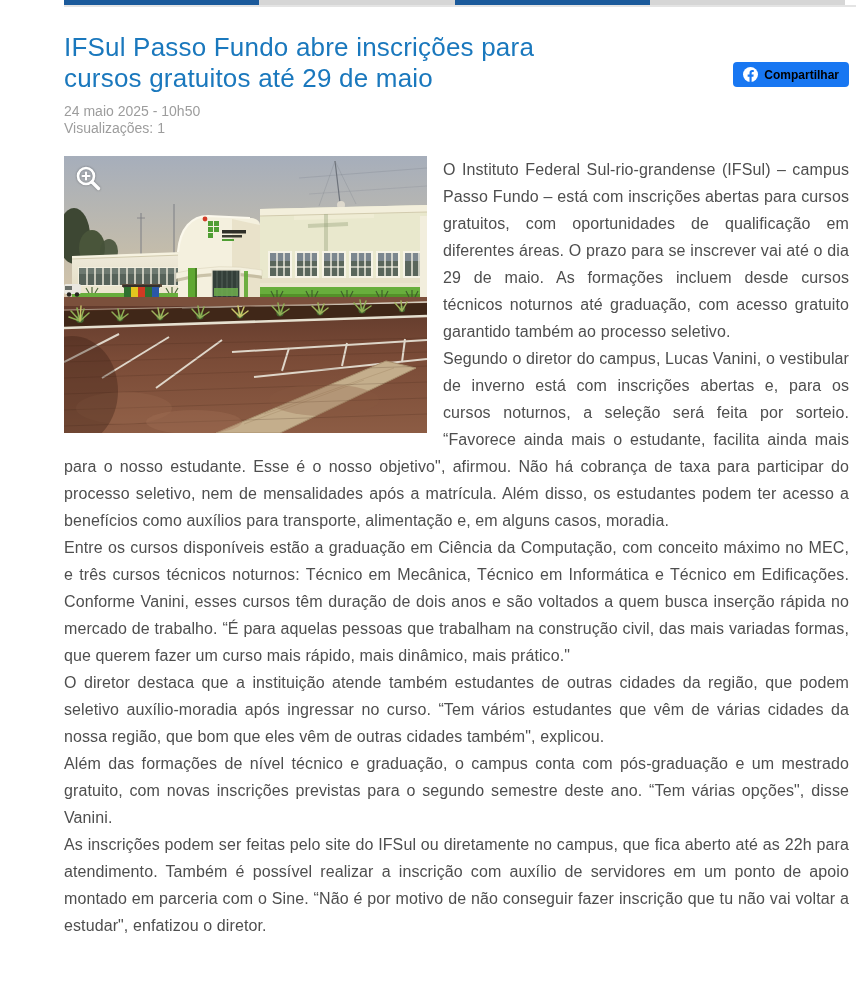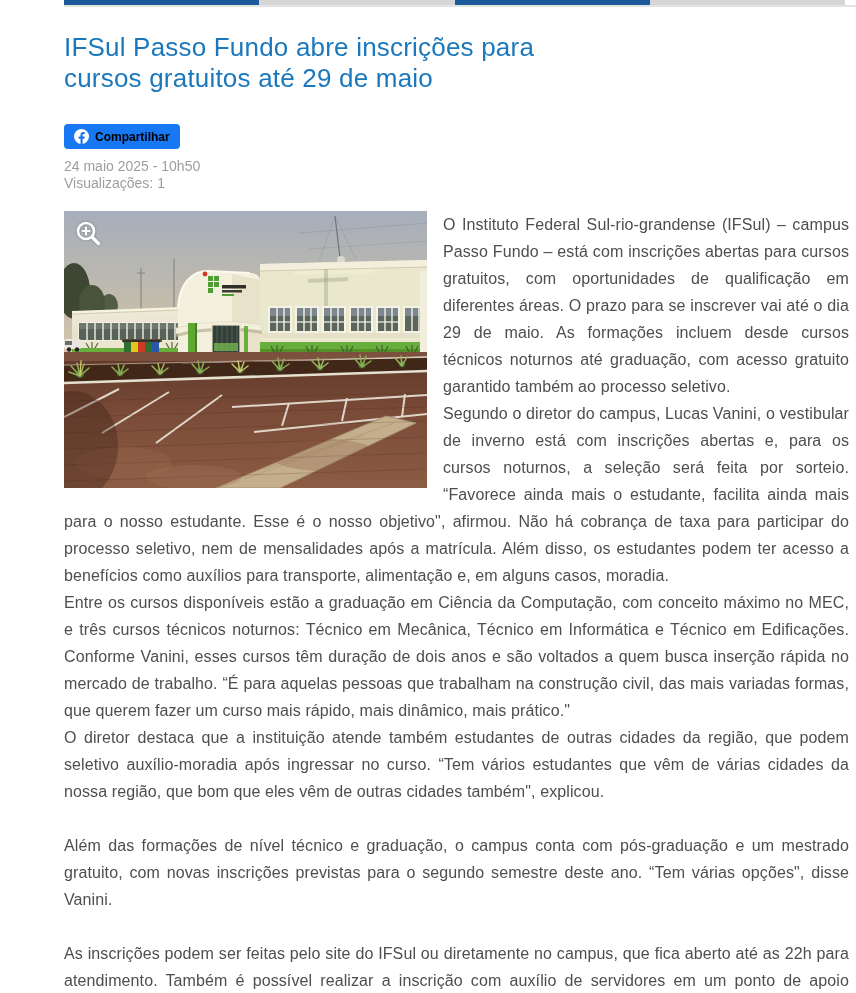--- a/index.html
+++ b/index.html
@@ -13,39 +13,39 @@
   
   .topbar { display:flex; height:5px; margin-left:64px; margin-right:11px; }
   .topbar .seg { flex:1; }
   .seg-blue { background:#1b5a9b; }
   .seg-gray { background:#d6d6d6; }
   .topline { height:2px; background:#e4e4e4; margin-left:64px; }
 
   .content { padding: 0 7px 24px 64px; }
 
   header { margin-top: 25px; position: relative; }
-  .header-row { display:flex; align-items:flex-start; justify-content:space-between;flex-direction:column; }
+  .header-row { display:flex; align-items:flex-start; justify-content:space-between; }
   h1.title {
     font-size: 26px; line-height: 31px; font-weight: normal;
     color:#1a78bd; white-space: pre-line; max-width: 600px;
     letter-spacing: .2px;
   }
   .fb-share {
     display:inline-flex; align-items:center; gap:6px;
     background:#1877f2; color:#000000; border:none; border-radius:4px;
     padding: 5px 10px; font-size:12px; font-weight:bold; cursor:pointer;
     font-family: "Liberation Sans", sans-serif;
     margin-top: 30px; white-space: nowrap;
   }
   .fb-share svg { display:block; }
   .meta { margin-top: 9px; color:#9d9d9d; font-size:14px; line-height:17px; }
 
   article { margin-top: 19px; font-size: 16px; line-height: 27px; }
   article p { text-align: justify; letter-spacing: .1px; }
-  article p.gap { margin-top: 27px; }
+  article p.gap { }
 
   figure.photo {
     float:left; width:363px; height:277px; margin: 0 16px 7px 0;
     position: relative; overflow:hidden; background:#b4b9bd;
   }
   figure.photo > svg.scene { display:block; width:363px; height:277px; }
   .zoom-ico {
     position:absolute; left:10px; top:8px; width:30px; height:30px;
     cursor:pointer; filter: drop-shadow(0 0 1px rgba(0,0,0,.35));
   }

